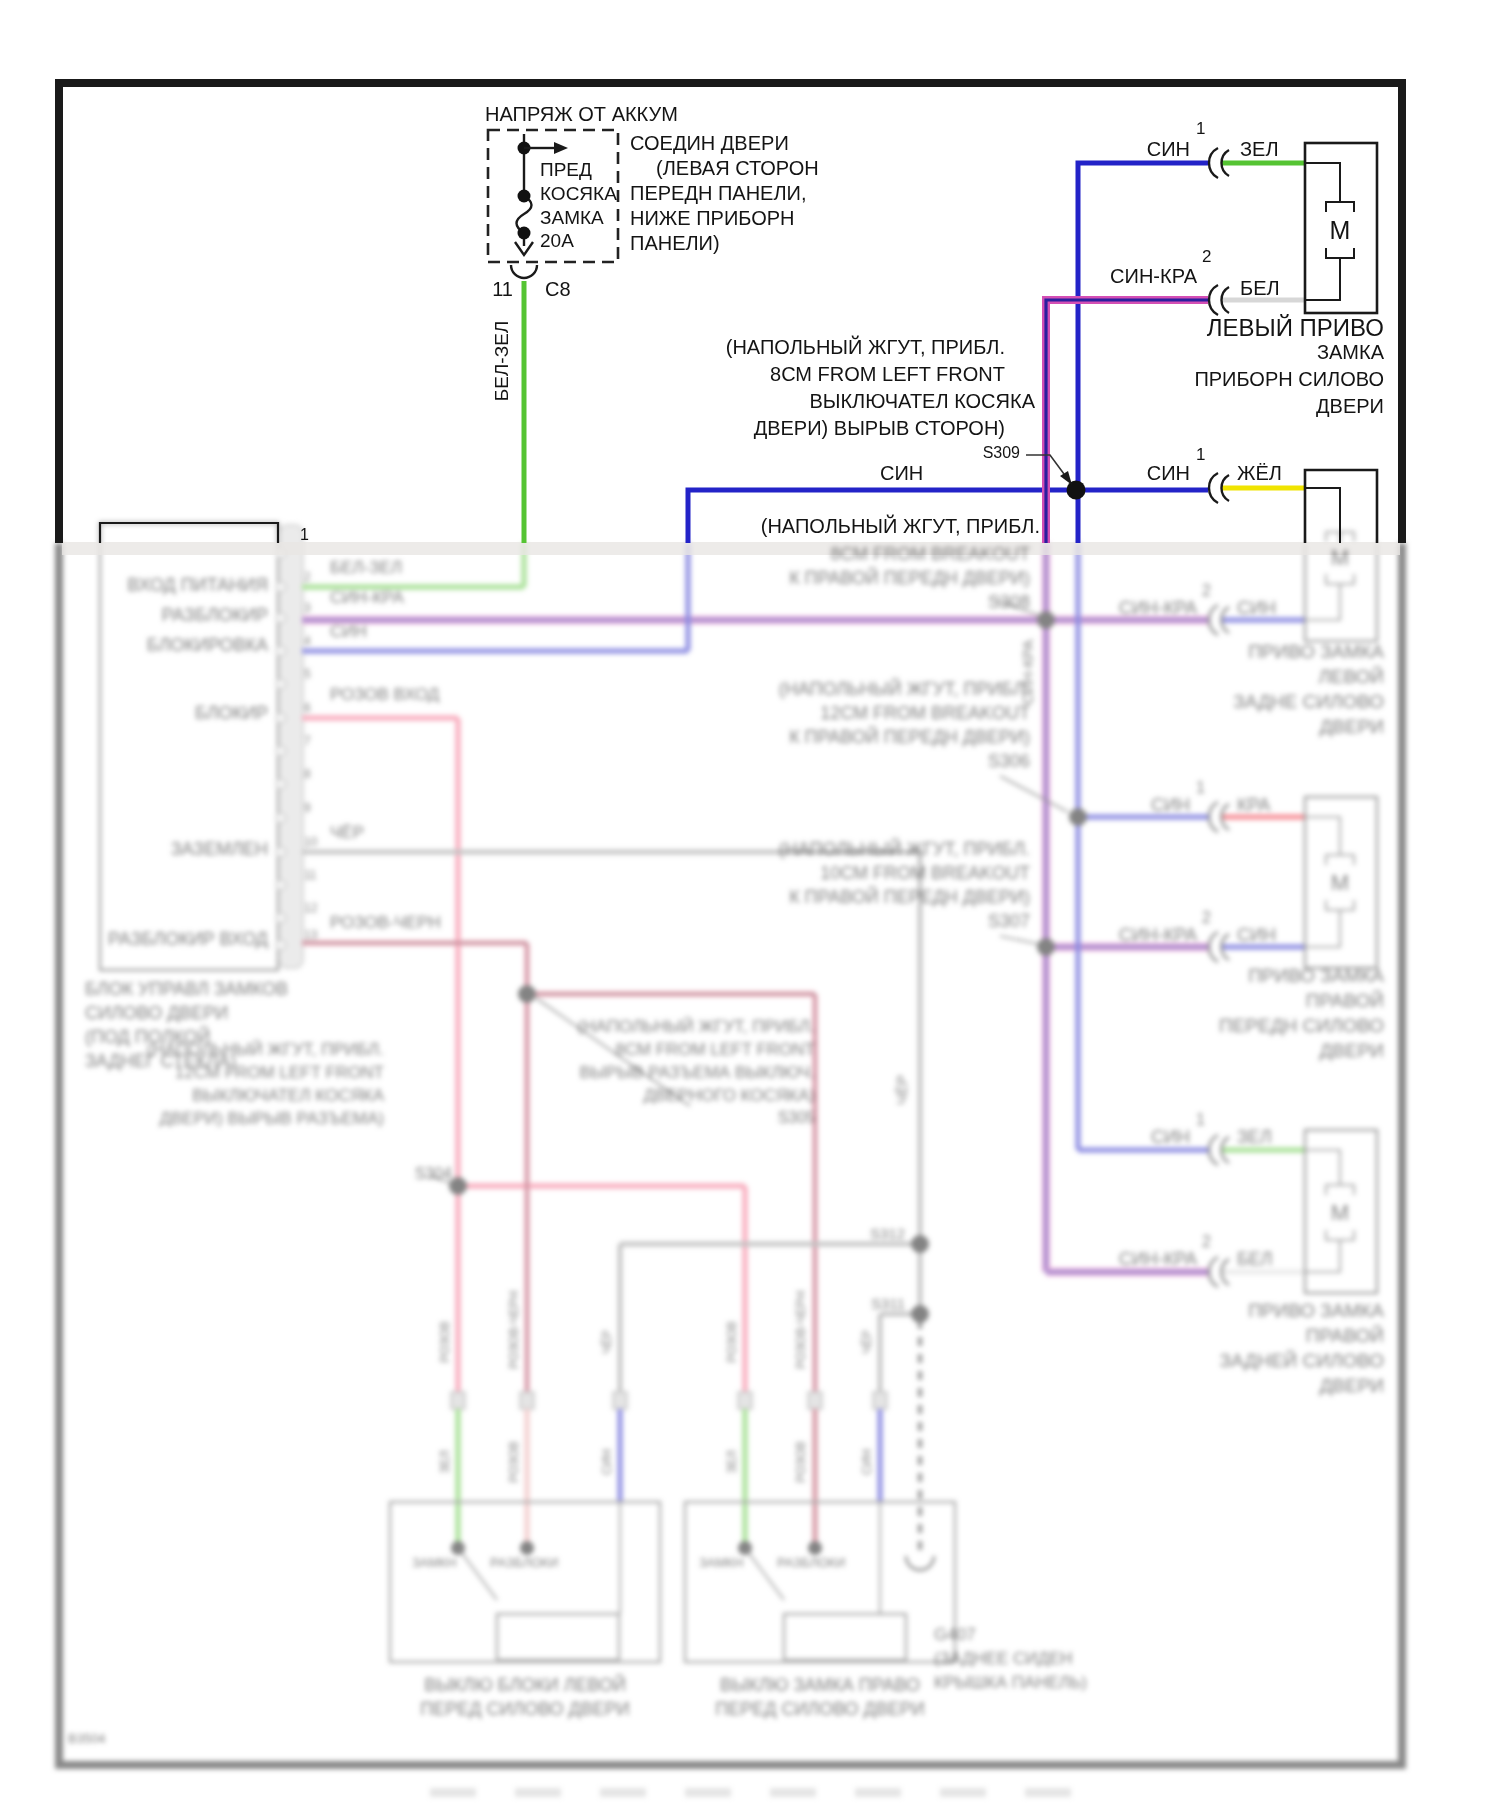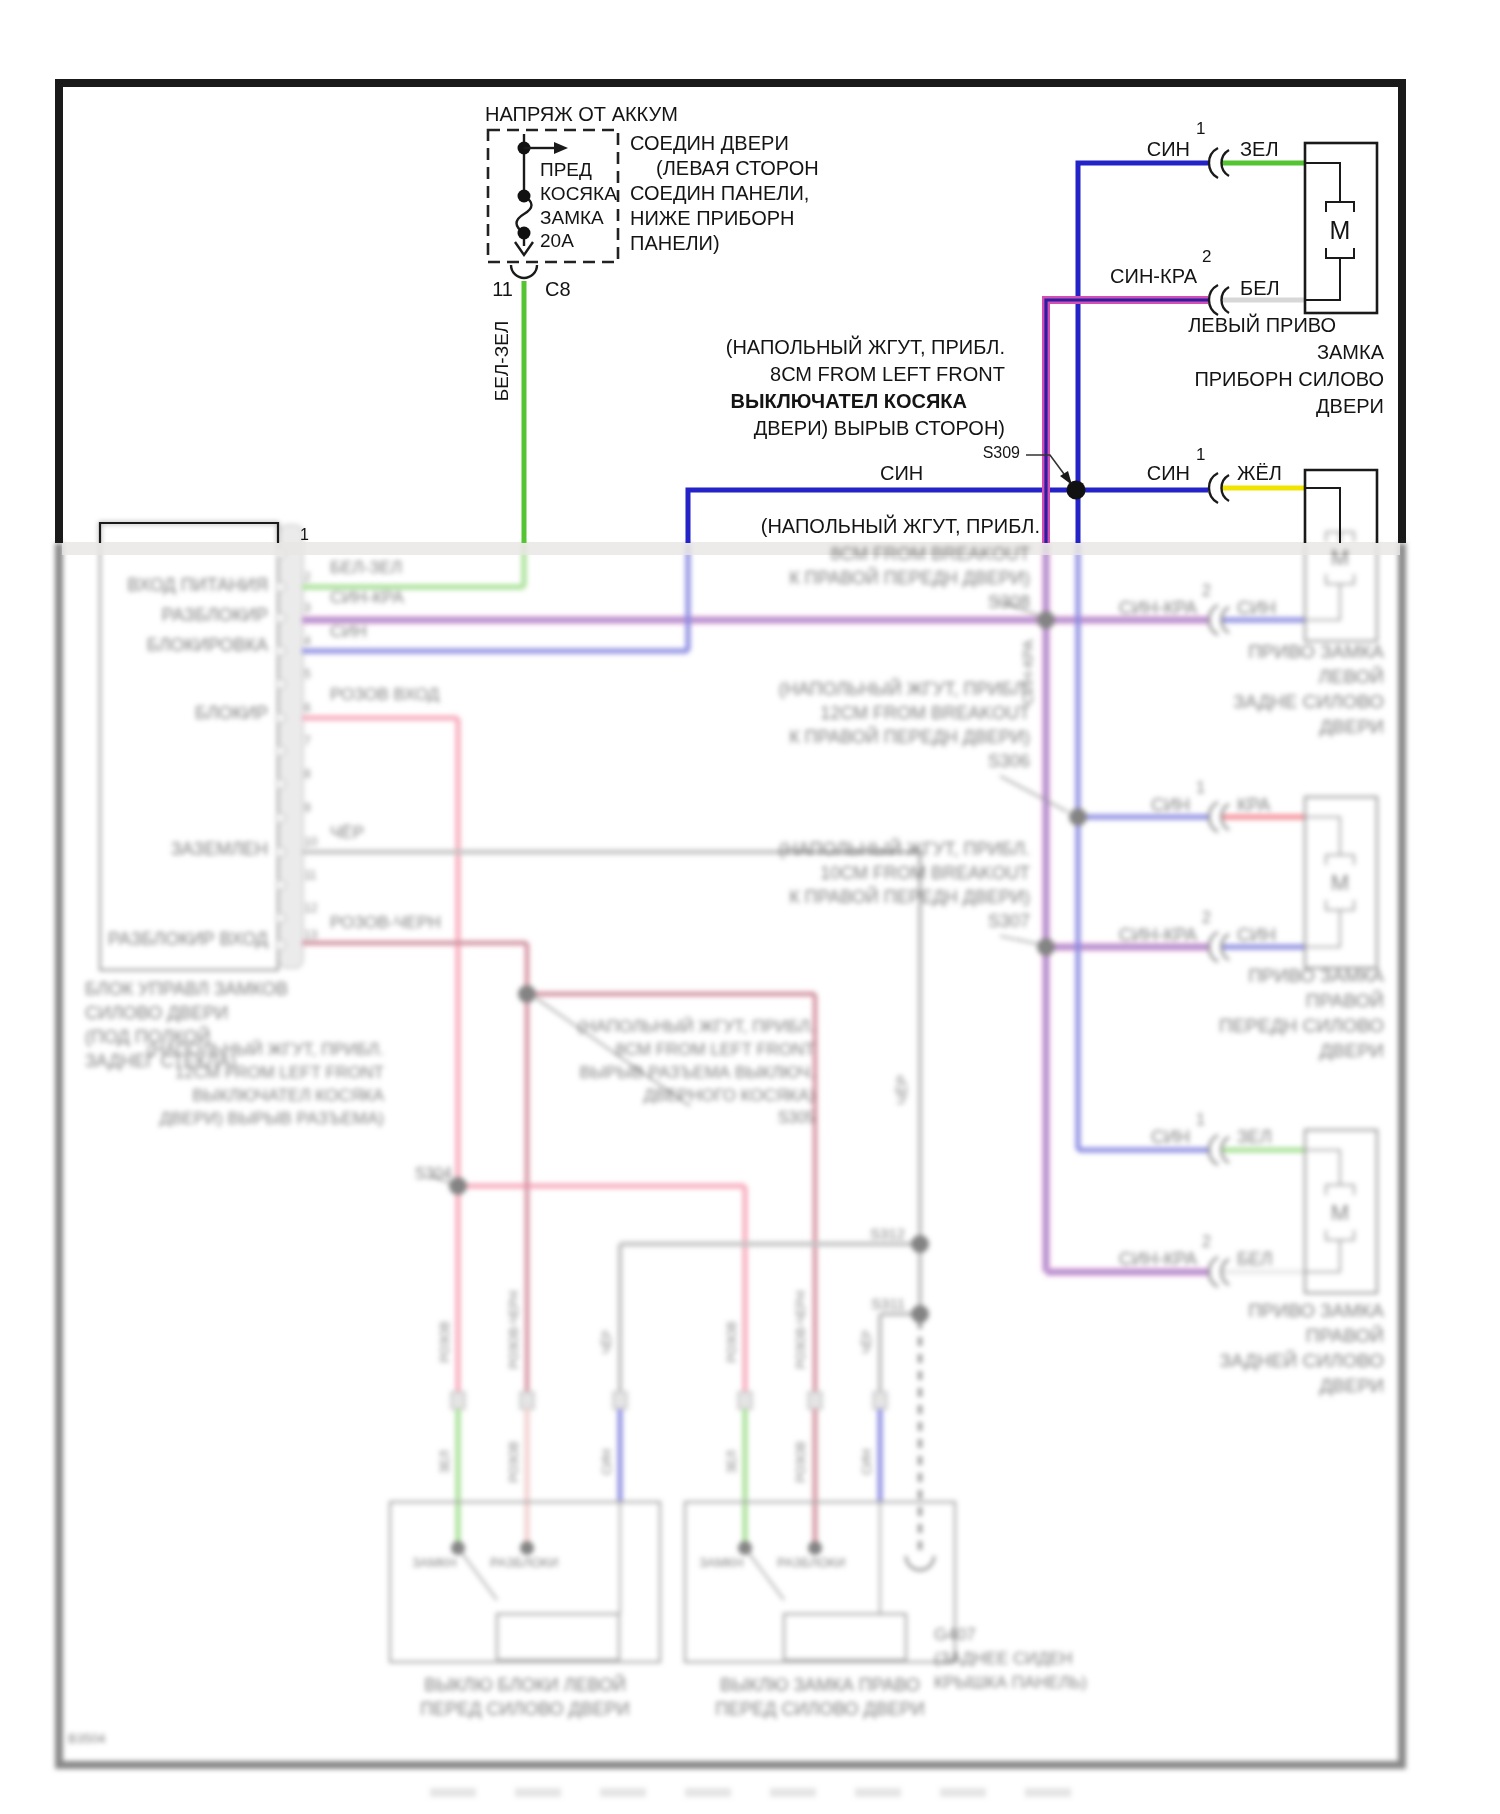--- a/index.html
+++ b/index.html
@@ -219,40 +219,40 @@
   </svg>
 
   <div id="labels-crisp">
       <div class="lbl" style="left: 485px; top: 104px; font-size: 20px;">НАПРЯЖ ОТ АККУМ</div>
       <div class="lbl" style="left: 540px; top: 160px; font-size: 19px;">ПРЕД</div>
       <div class="lbl" style="left: 540px; top: 184px; font-size: 19px;">КОСЯКА</div>
       <div class="lbl" style="left: 540px; top: 208px; font-size: 19px;">ЗАМКА</div>
       <div class="lbl" style="left: 540px; top: 231px; font-size: 19px;">20А</div>
       <div class="lbl" style="left: 630px; top: 133px; font-size: 20px;">СОЕДИН ДВЕРИ</div>
       <div class="lbl" style="left: 656px; top: 158px; font-size: 20px;">(ЛЕВАЯ СТОРОН</div>
-      <div class="lbl" style="left: 630px; top: 183px; font-size: 20px;">СОЕДИН ПАНЕЛИ,</div>
+      <div class="lbl" style="left: 630px; top: 183px; font-size: 20px;">ПЕРЕДН ПАНЕЛИ,</div>
       <div class="lbl" style="left: 630px; top: 208px; font-size: 20px;">НИЖЕ ПРИБОРН</div>
       <div class="lbl" style="left: 630px; top: 233px; font-size: 20px;">ПАНЕЛИ)</div>
       <div class="lbl ar" style="left: 513px; top: 279px; font-size: 20px;">11</div>
       <div class="lbl" style="left: 545px; top: 279px; font-size: 20px;">С8</div>
       <div class="lbl rot" style="left: 502px; top: 361px; font-size: 19px;">БЕЛ-ЗЕЛ</div>
       <div class="lbl ar" style="left: 1190px; top: 139px; font-size: 20px;">СИН</div>
       <div class="lbl" style="left: 1196px; top: 120px; font-size: 17px;">1</div>
       <div class="lbl" style="left: 1240px; top: 139px; font-size: 20px;">ЗЕЛ</div>
       <div class="lbl ar" style="left: 1197px; top: 266px; font-size: 20px;">СИН-КРА</div>
       <div class="lbl" style="left: 1202px; top: 248px; font-size: 17px;">2</div>
       <div class="lbl" style="left: 1240px; top: 278px; font-size: 20px;">БЕЛ</div>
       <div class="lbl ac" style="left: 1340px; top: 217px; font-size: 25px;">М</div>
-      <div class="lbl ar" style="left: 1336px; top: 315px; font-size: 20px;">ЛЕВЫЙ ПРИВО</div>
+      <div class="lbl ar" style="left: 1384px; top: 315px; font-size: 24px;">ЛЕВЫЙ ПРИВО</div>
       <div class="lbl ar" style="left: 1384px; top: 342px; font-size: 20px;">ЗАМКА</div>
       <div class="lbl ar" style="left: 1384px; top: 369px; font-size: 20px;">ПРИБОРН СИЛОВО</div>
       <div class="lbl ar" style="left: 1384px; top: 396px; font-size: 20px;">ДВЕРИ</div>
       <div class="lbl ar" style="left: 1005px; top: 337px; font-size: 20px;">(НАПОЛЬНЫЙ ЖГУТ, ПРИБЛ.</div>
       <div class="lbl ar" style="left: 1005px; top: 364px; font-size: 20px; text-align: right;">8СМ FROM LEFT FRONT</div>
-      <div class="lbl ar" style="left: 967px; top: 391px; font-size: 20px; font-weight: bold;">ВЫКЛЮЧАТЕЛ КОСЯКА</div>
+      <div class="lbl ar" style="left: 1035px; top: 391px; font-size: 20px;">ВЫКЛЮЧАТЕЛ КОСЯКА</div>
       <div class="lbl ar" style="left: 1005px; top: 418px; font-size: 20px;">ДВЕРИ) ВЫРЫВ СТОРОН)</div>
       <div class="lbl ar" style="left: 1020px; top: 445px; font-size: 16px;">S309</div>
       <div class="lbl" style="left: 880px; top: 463px; font-size: 20px;">СИН</div>
       <div class="lbl ar" style="left: 1190px; top: 463px; font-size: 20px;">СИН</div>
       <div class="lbl" style="left: 1196px; top: 446px; font-size: 17px;">1</div>
       <div class="lbl" style="left: 1237px; top: 463px; font-size: 20px;">ЖЁЛ</div>
       <div class="lbl ar" style="left: 1040px; top: 516px; font-size: 20px;">(НАПОЛЬНЫЙ ЖГУТ, ПРИБЛ.</div>
       <div class="lbl" style="left: 300px; top: 527px; font-size: 16px;">1</div>
     </div>
   <div id="labels-faded">

